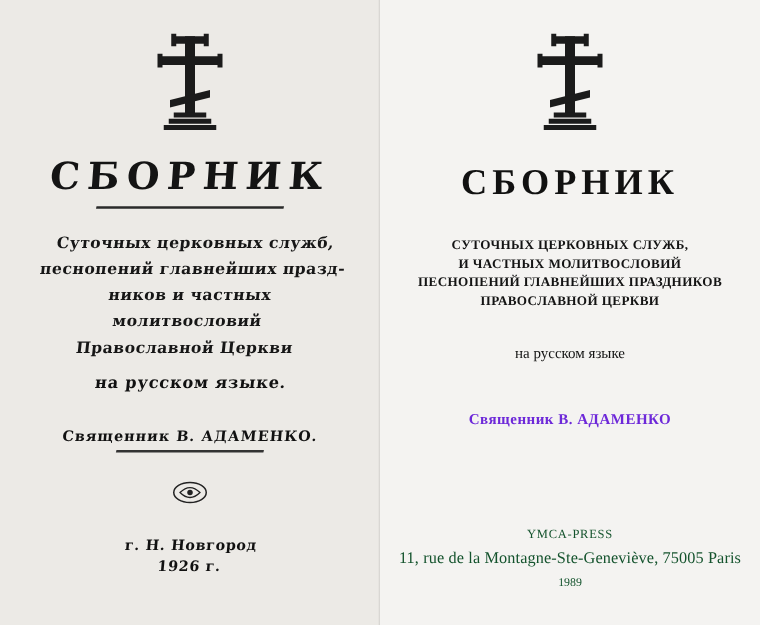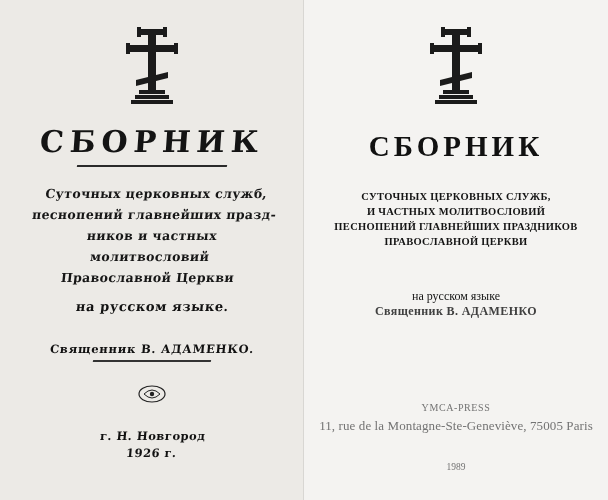--- a/index.html
+++ b/index.html
@@ -140,54 +140,55 @@
     width: 250px;
     text-align: center;
     font-family: "Liberation Serif", serif;
     font-size: 10.5px;
     font-weight: 700;
     line-height: 15px;
     letter-spacing: 0.3px;
     color: #141414;
   }
   .r-lang {
-    margin-top: 40px;
+    margin-top: 26px;
     font-family: "Liberation Serif", serif;
     font-size: 12px;
     color: #141414;
   }
   .r-author {
+    margin-top: 38px;
     font-family: "Liberation Serif", serif;
     font-size: 12px;
     font-weight: 700;
     letter-spacing: 0.4px;
-    color: #404040;
+    color: #6d28d9;
   }
   .r-bottom {
     position: absolute;
     bottom: 28px;
     left: 0;
     right: 0;
     text-align: center;
-    color: #737373;
+    color: #14532d;
   }
   .r-press {
     font-family: "Liberation Serif", serif;
     font-size: 10px;
     letter-spacing: 0.6px;
     font-weight: 400;
   }
   .r-addr {
     margin-top: 5px;
     font-family: "Liberation Serif", serif;
     font-size: 13px;
     letter-spacing: 0.1px;
   }
   .r-year {
-    margin-top: 28px;
+    margin-top: 8px;
     font-family: "Liberation Serif", serif;
     font-size: 9.5px;
   }
   .gutter {
     position: absolute;
     left: 303px;
     top: 0;
     width: 2px;
     height: 500px;
     background: linear-gradient(to right, rgba(0,0,0,0.10), rgba(0,0,0,0.03));

